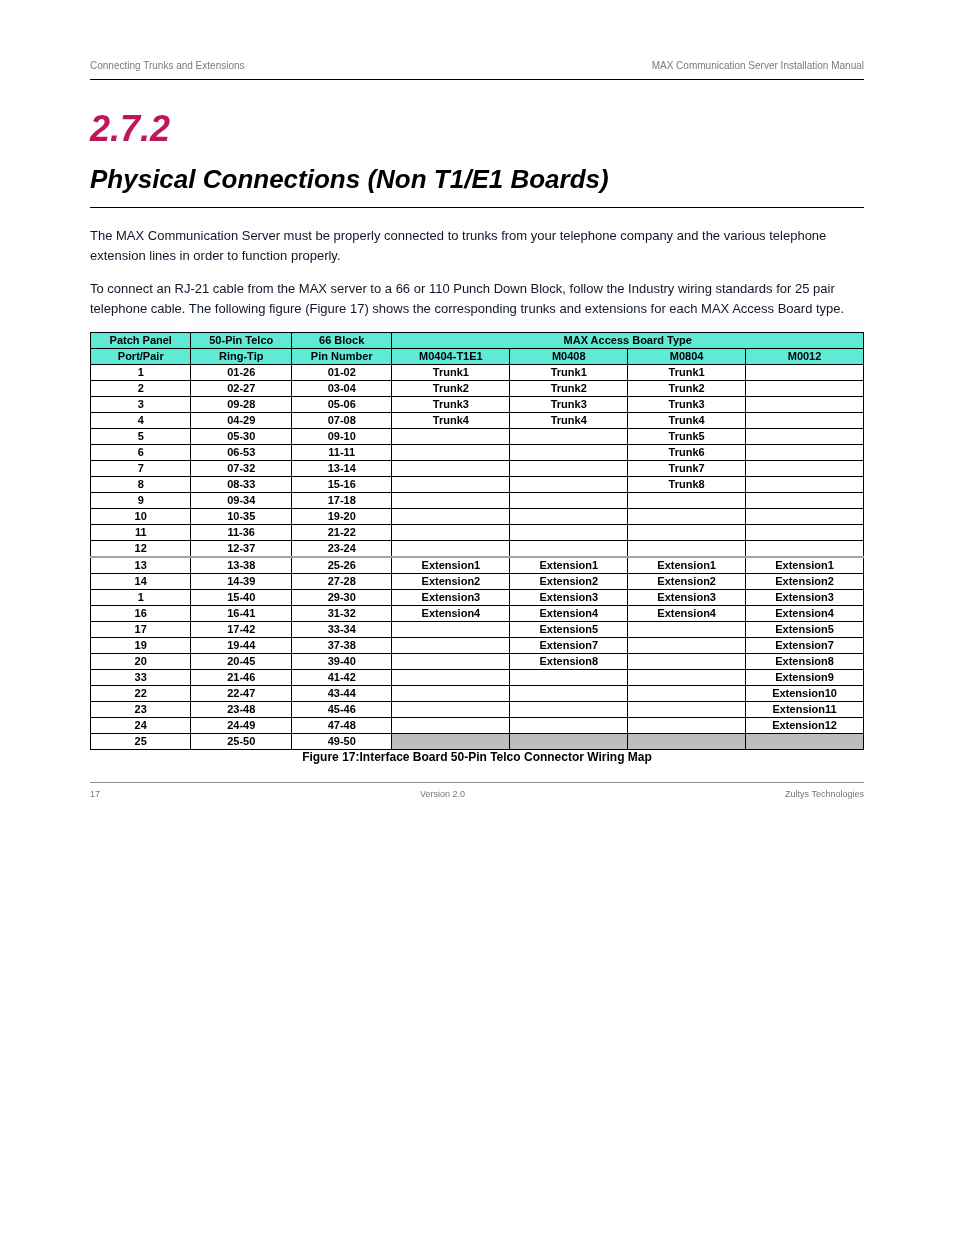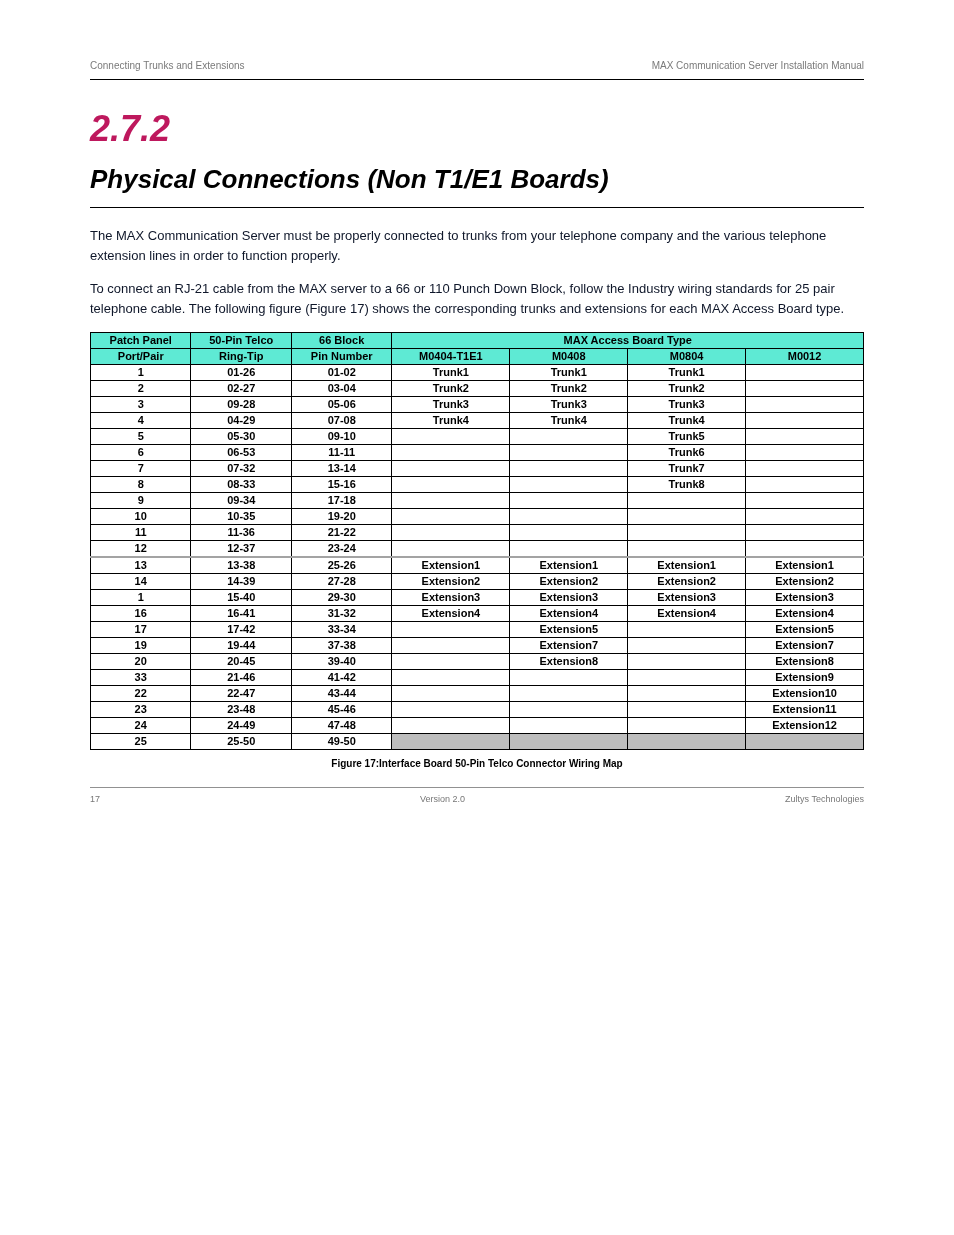--- a/index.html
+++ b/index.html
@@ -7,21 +7,21 @@
 .page-header{display:flex;justify-content:space-between;font-size:10px;color:#7a7a7a;margin-bottom:8px}
 .hr{border:none;border-top:1px solid #000;margin:0 0 28px 0}
 h1.section-num{font-size:36px;font-style:italic;font-weight:bold;margin:0 0 14px 0;color:#be185d}
 h1.section-title{font-size:26px;font-style:italic;font-weight:bold;margin:0 0 12px 0;color:#000}
 .hr2{border:none;border-top:1px solid #000;margin:0 0 18px 0}
 p.body{font-size:13px;line-height:1.5;color:#0f172a;margin:0 0 14px 0}
 .tbl{border-collapse:collapse;width:100%;table-layout:fixed}
 .tbl td,.tbl th{border:1px solid #000;font-size:11px;font-weight:bold;text-align:center;padding:0 4px;line-height:15px;height:15px;white-space:nowrap;overflow:hidden}
 .hdr{background:#5eead4}
 .blank-gray{background:#bdbdbd}
-.figcap{font-size:10px;font-weight:bold;text-align:center;margin:8px 0 18px 0}
+.figcap{font-size:12px;font-weight:bold;text-align:center;margin:0 0 18px 0}
 .hr3{border:none;border-top:1px solid #919191;margin:0 0 6px 0}
 .footer{display:flex;justify-content:space-between;font-size:9px;color:#777}
 .thick-sep td{border-top:2px solid #a3a3a3}
 </style>
 </head>
 <body>
 
 <div class="page">
   <div class="page-header">
     <span>Connecting Trunks and Extensions</span>

